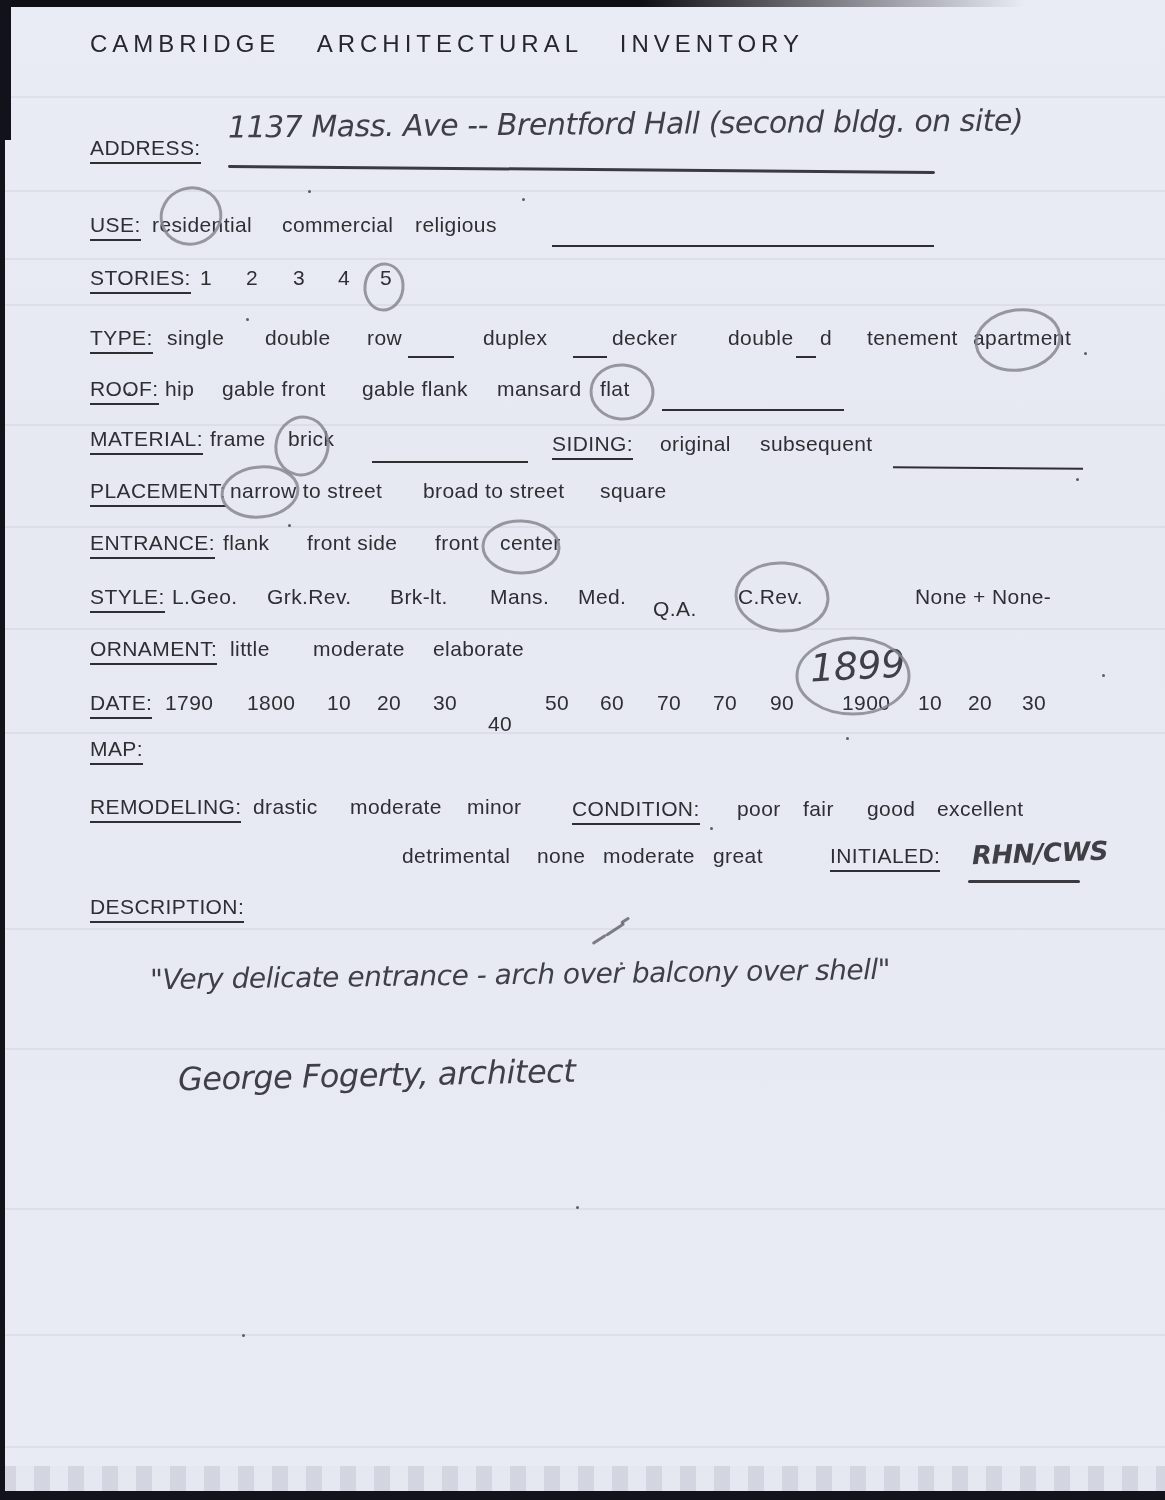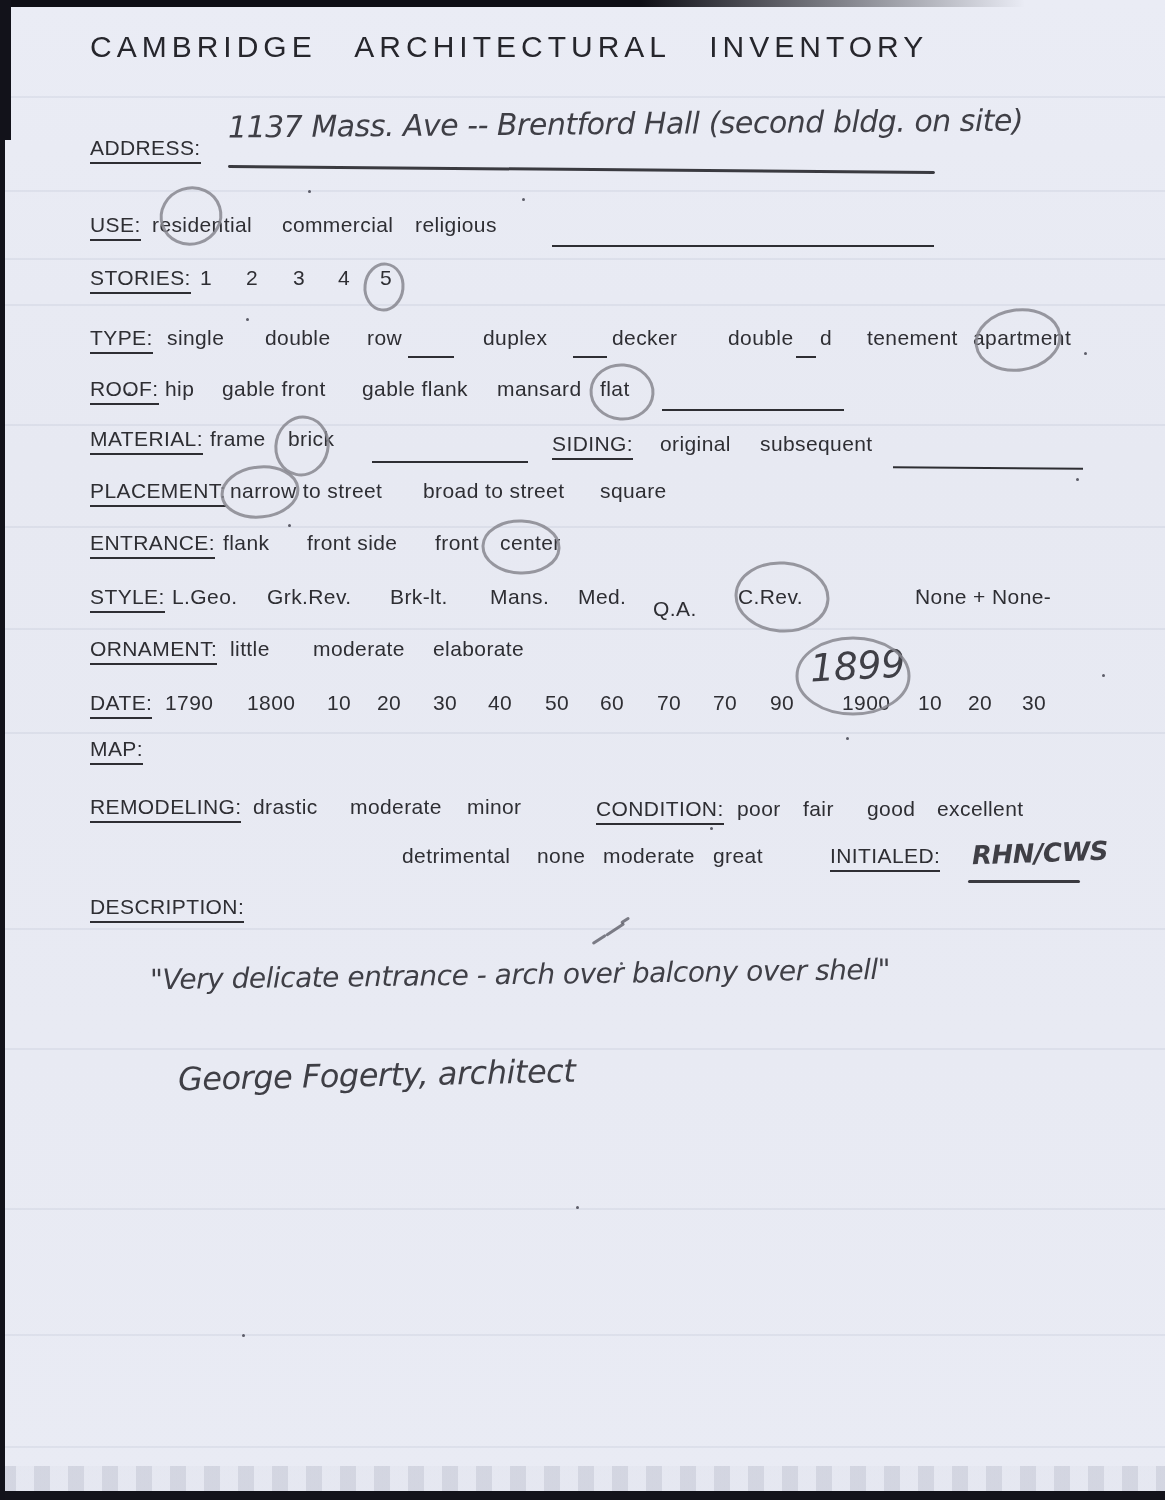--- a/index.html
+++ b/index.html
@@ -1,21 +1,21 @@
 <!DOCTYPE html>
 <html><head>
 <meta charset="utf-8">
 <style>
   html,body{margin:0;padding:0;background:#444;}
   .page{
     position:relative;width:1165px;height:1500px;overflow:hidden;
     background:linear-gradient(180deg,#eaecf5 0%,#e7e9f2 30%,#e8eaf3 70%,#e9ebf4 100%);
     font-family:"Liberation Sans",sans-serif;color:#2e2e33;
   }
-  .title{position:absolute;left:90px;top:30px;font-size:30px;letter-spacing:5px;word-spacing:26px;color:#26262c;white-space:nowrap;}
+  .title{position:absolute;left:90px;top:30px;font-size:24px;letter-spacing:5px;word-spacing:26px;color:#26262c;white-space:nowrap;}
   .t{position:absolute;font-size:21px;letter-spacing:.4px;white-space:nowrap;color:#2e2e33;}
   .lbl{border-bottom:2.5px solid #2e2e33;padding-bottom:2px;}
   .hw{position:absolute;font-family:"DejaVu Sans",sans-serif;font-style:italic;color:#3f3f46;white-space:nowrap;letter-spacing:-.5px;}
   .bline{position:absolute;background:#2e2e33;height:2px;}
   .hline{position:absolute;background:#3a3a40;height:3px;border-radius:2px;}
   .marks{position:absolute;left:0;top:0;pointer-events:none;}
   .marks ellipse{fill:none;stroke:#87878f;stroke-width:3;opacity:.85;}
   .streak{position:absolute;left:0;width:100%;height:2px;background:rgba(130,136,162,.11);}
   .speck{position:absolute;width:3px;height:3px;border-radius:50%;background:rgba(45,45,58,.75);}
   .pdash{position:absolute;width:16px;height:2.5px;background:rgba(75,75,85,.7);border-radius:2px;transform:rotate(-33deg);}
@@ -121,39 +121,39 @@
   <span class="t" style="left:230px;top:637px">little</span>
   <span class="t" style="left:313px;top:637px">moderate</span>
   <span class="t" style="left:433px;top:637px">elaborate</span>
 
   <span class="t lbl" style="left:90px;top:691px">DATE:</span>
   <span class="t" style="left:165px;top:691px">1790</span>
   <span class="t" style="left:247px;top:691px">1800</span>
   <span class="t" style="left:327px;top:691px">10</span>
   <span class="t" style="left:377px;top:691px">20</span>
   <span class="t" style="left:433px;top:691px">30</span>
-  <span class="t" style="left:488px;top:691px">40</span>
+  <span class="t" style="left:488px;top:712px">40</span>
   <span class="t" style="left:545px;top:691px">50</span>
   <span class="t" style="left:600px;top:691px">60</span>
   <span class="t" style="left:657px;top:691px">70</span>
   <span class="t" style="left:713px;top:691px">70</span>
   <span class="t" style="left:770px;top:691px">90</span>
   <span class="t" style="left:842px;top:691px">1900</span>
   <span class="t" style="left:918px;top:691px">10</span>
   <span class="t" style="left:968px;top:691px">20</span>
   <span class="t" style="left:1022px;top:691px">30</span>
   <div class="hw" style="left:810px;top:644px;font-size:38px;transform:rotate(-3deg)">1899</div>
 
   <span class="t lbl" style="left:90px;top:737px">MAP:</span>
 
   <span class="t lbl" style="left:90px;top:795px">REMODELING:</span>
   <span class="t" style="left:253px;top:795px">drastic</span>
   <span class="t" style="left:350px;top:795px">moderate</span>
   <span class="t" style="left:467px;top:795px">minor</span>
-  <span class="t lbl" style="left:596px;top:797px">CONDITION:</span>
+  <span class="t lbl" style="left:572px;top:797px">CONDITION:</span>
   <span class="t" style="left:737px;top:797px">poor</span>
   <span class="t" style="left:803px;top:797px">fair</span>
   <span class="t" style="left:867px;top:797px">good</span>
   <span class="t" style="left:937px;top:797px">excellent</span>
 
   <span class="t" style="left:402px;top:844px">detrimental</span>
   <span class="t" style="left:537px;top:844px">none</span>
   <span class="t" style="left:603px;top:844px">moderate</span>
   <span class="t" style="left:713px;top:844px">great</span>
   <span class="t lbl" style="left:830px;top:844px">INITIALED:</span>

